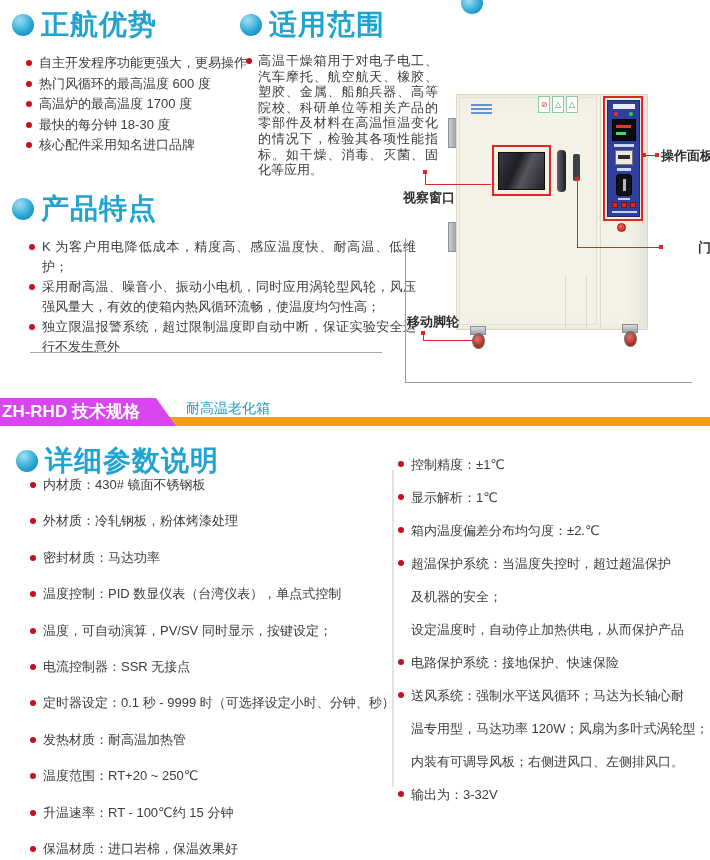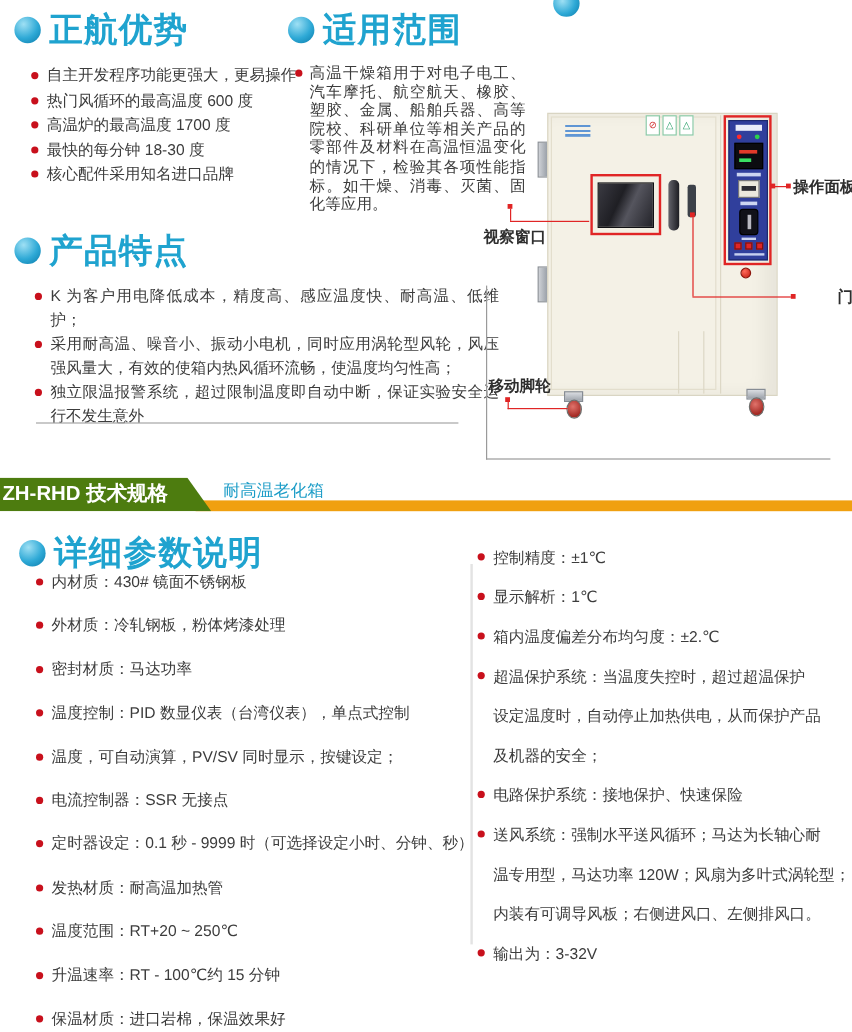--- a/index.html
+++ b/index.html
@@ -78,21 +78,21 @@
   .caster .bracket { position:absolute; left:4px; top:0; width:16px; height:9px;
     background:linear-gradient(#d9dce1,#9da3ab); border:1px solid #868c94; }
   .caster .wheel { position:absolute; left:6px; top:7px; width:13px; height:16px; border-radius:50%;
     background:radial-gradient(circle at 40% 35%, #e0736b, #a42a24 72%); border:1px solid #6e6f6d; }
   
   .co-label { position:absolute; font-size:13px; font-weight:700; color:#2e2e2e; white-space:nowrap; }
   .co-line { position:absolute; background:#e02525; }
   .co-dot { position:absolute; width:4px; height:4px; background:#e02525; }
   
   .band-underline { position:absolute; left:163px; top:417px; width:547px; height:9px; background:#f0a010; z-index:1; }
-  .band-model { position:absolute; left:0; top:398px; width:176px; height:41px; background:#4d7c0f;
+  .band-model { position:absolute; left:0; top:398px; width:176px; height:41px; background:#d946ef;
     clip-path:polygon(0 0, 156px 0, 176px 28px, 0 28px); color:#fff; font-size:17px; font-weight:700;
     line-height:28px; padding-left:2px; z-index:2; white-space:nowrap; }
   .band-name { position:absolute; left:186px; top:400px; font-size:14px; color:#1b9cc7; z-index:2; white-space:nowrap; }
   
   .params-header { position:absolute; left:16px; top:442px; }
   .params-left { position:absolute; left:30px; top:478px; width:360px; list-style:none; }
   .params-left li { position:relative; padding-left:13px; font-size:13px; line-height:14px;
     margin-bottom:22.4px; white-space:nowrap; }
   .params-left li::before { content:''; position:absolute; left:0; top:4px; width:6px; height:6px;
     border-radius:50%; background:#c8101c; }
@@ -246,22 +246,22 @@
     <li>保温材质：进口岩棉，保温效果好</li>
   </ul>
 
   <div class="divider-v"></div>
 
   <div class="params-right">
     <div class="line has-bullet">控制精度：±1℃</div>
     <div class="line has-bullet">显示解析：1℃</div>
     <div class="line has-bullet">箱内温度偏差分布均匀度：±2.℃</div>
     <div class="line has-bullet">超温保护系统：当温度失控时，超过超温保护</div>
+    <div class="line">及机器的安全；</div>
     <div class="line">设定温度时，自动停止加热供电，从而保护产品</div>
-    <div class="line">及机器的安全；</div>
     <div class="line has-bullet">电路保护系统：接地保护、快速保险</div>
     <div class="line has-bullet">送风系统：强制水平送风循环；马达为长轴心耐</div>
     <div class="line">温专用型，马达功率 120W；风扇为多叶式涡轮型；</div>
     <div class="line">内装有可调导风板；右侧进风口、左侧排风口。</div>
     <div class="line has-bullet">输出为：3-32V</div>
   </div>
 
 </div>
 
 </body></html>

